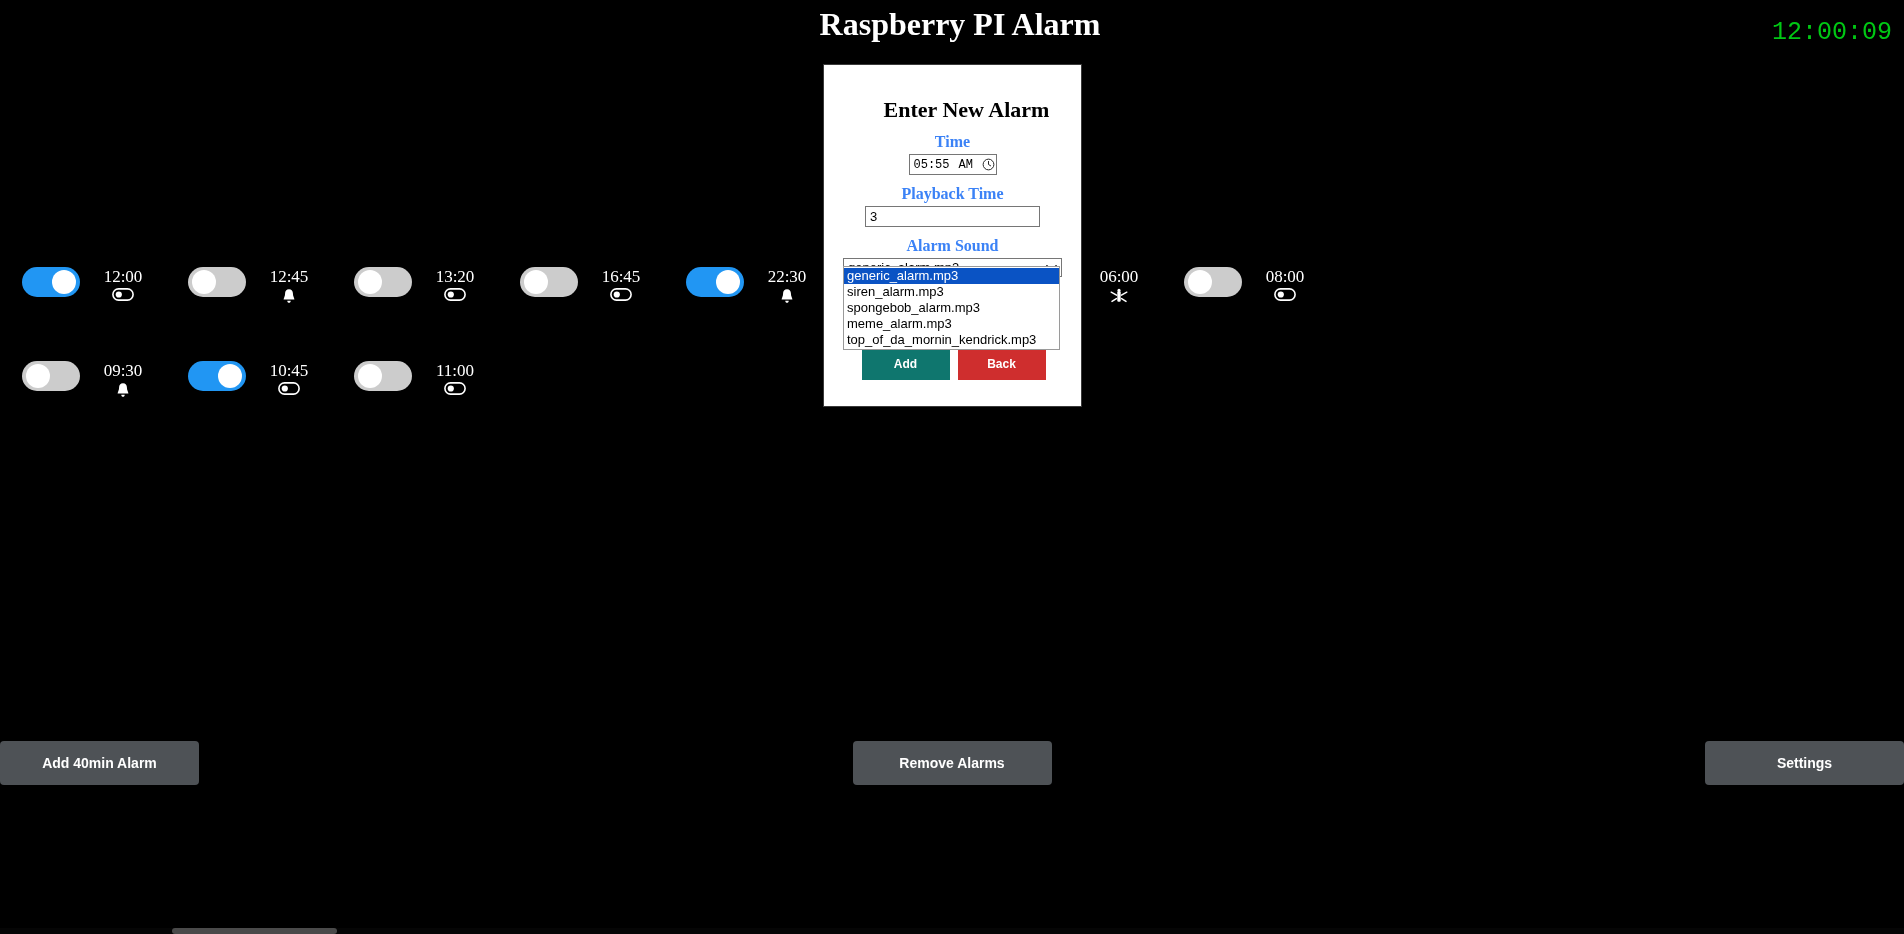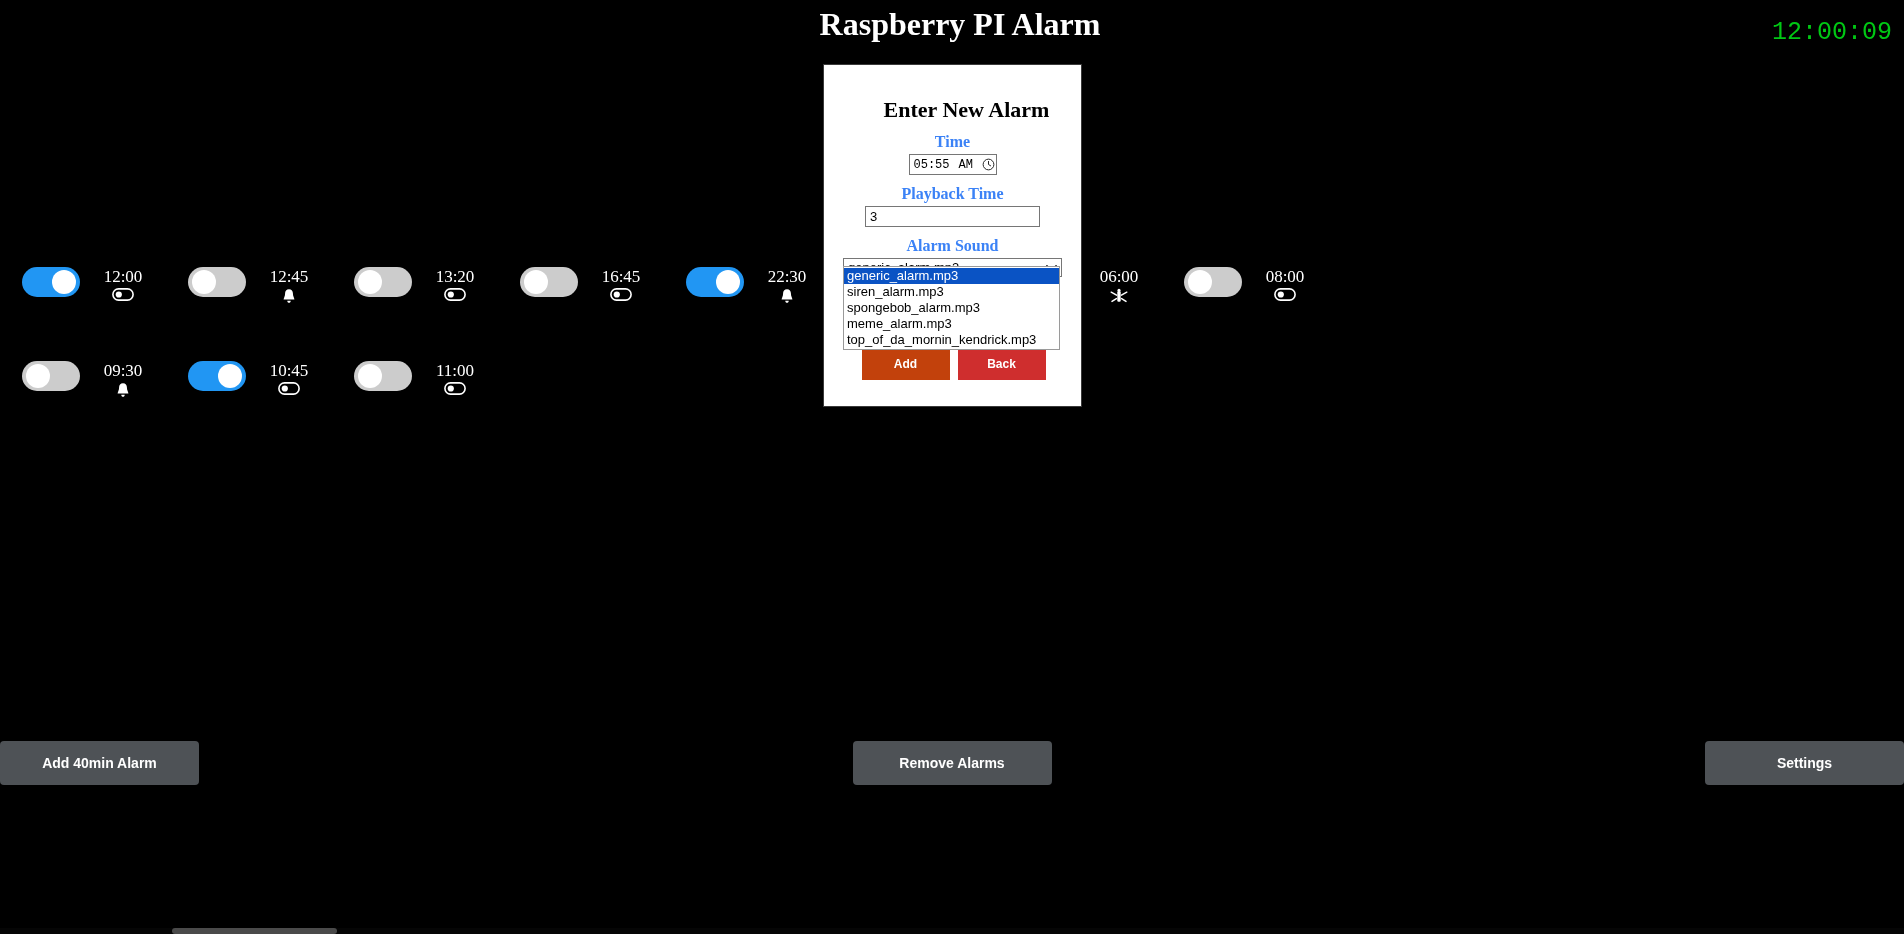--- a/index.html
+++ b/index.html
@@ -226,21 +226,21 @@
     height: 33px;
     border: none;
     color: #ffffff;
     font-family: "Liberation Sans", sans-serif;
     font-weight: bold;
     font-size: 12px;
     cursor: pointer;
     line-height: 33px;
     text-align: center;
   }
-  .modal-btn.confirm { background: #c2410c; }
+  .modal-btn.confirm { background: #0f766e; }
   .modal-btn.cancel  { background: #cf2e2e; }
 
   
   #bottom-bar {
     position: absolute;
     left: 0;
     top: 741px;
     width: 1904px;
     display: flex;
     justify-content: space-between;

